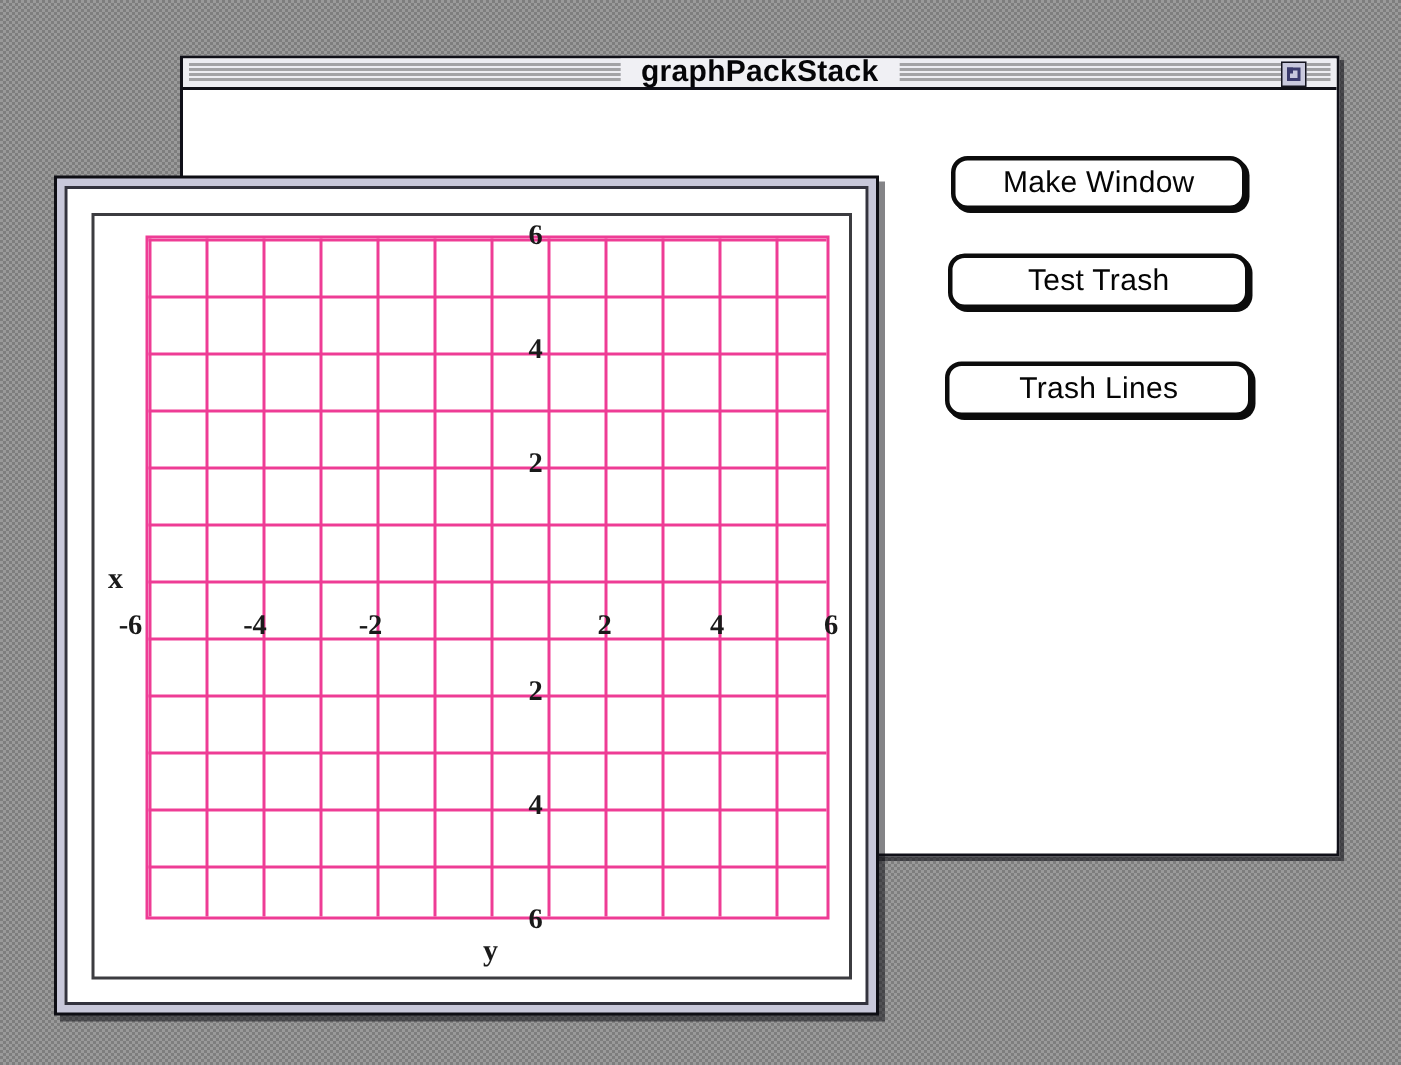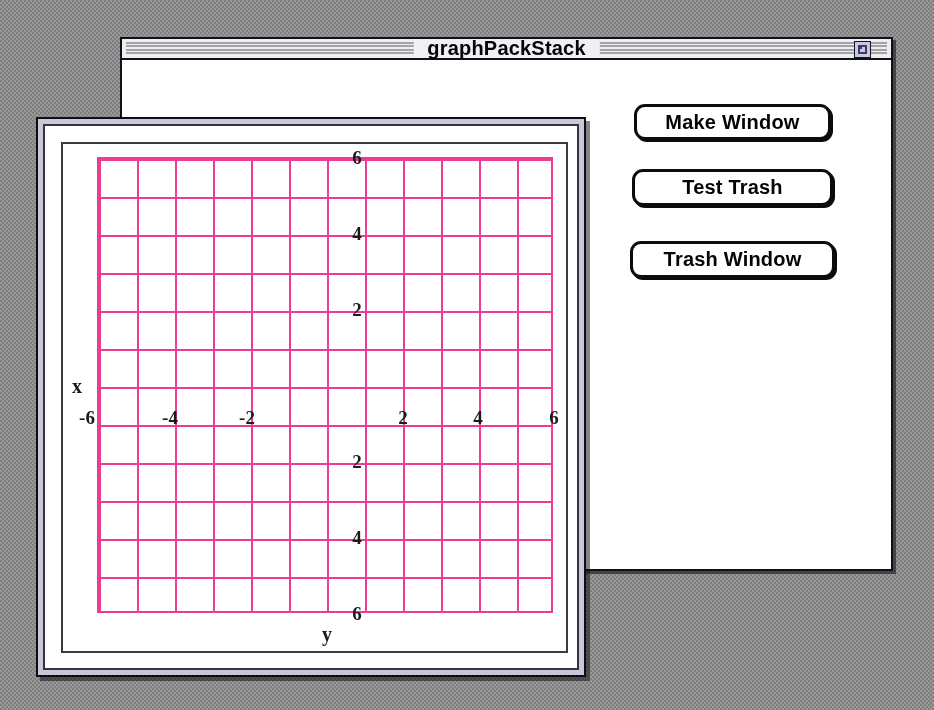--- a/index.html
+++ b/index.html
@@ -49,21 +49,21 @@
   }
   .main-content { position:relative; width:100%; height:507px; background:#fff; }
 
   .hc-button {
     position:absolute;
     background:#fff;
     border:3px solid #0c0c0c;
     border-radius:11px;
     box-shadow:2px 2px 0 #0c0c0c;
     display:flex; align-items:center; justify-content:center;
-    font-weight:bold; font-size:20px; letter-spacing:0.2px; color:#050505;
+    font-weight:normal; font-size:20px; letter-spacing:0.2px; color:#050505;
     cursor:pointer; white-space:nowrap;
   }
   .btn-make  { left:512px; top:44px;  width:197px; height:36px; }
   .btn-test  { left:510px; top:109px; width:201px; height:37px; }
   .btn-trash { left:508px; top:181px; width:205px; height:37px; }
 
   
   .graph-window {
     position:absolute; left:43px; top:124px;
     width:536px; height:546px;
@@ -112,21 +112,21 @@
     <div class="titlebar-title">graphPackStack</div>
     <div class="collapse-box">
       <div class="collapse-glyph-outer">
         <div class="collapse-glyph-inner"></div>
       </div>
     </div>
   </div>
   <div class="main-content">
     <div class="hc-button btn-make">Make Window</div>
     <div class="hc-button btn-test">Test Trash</div>
-    <div class="hc-button btn-trash">Trash Window</div>
+    <div class="hc-button btn-trash">Trash Lines</div>
   </div>
 </div>
 
 <div class="graph-window">
   <div class="plot-frame">
     <div class="plot-grid"></div>
 
     <span class="tick" style="left:24px;  top:273px;">-6</span>
     <span class="tick" style="left:107px; top:273px;">-4</span>
     <span class="tick" style="left:184px; top:273px;">-2</span>

